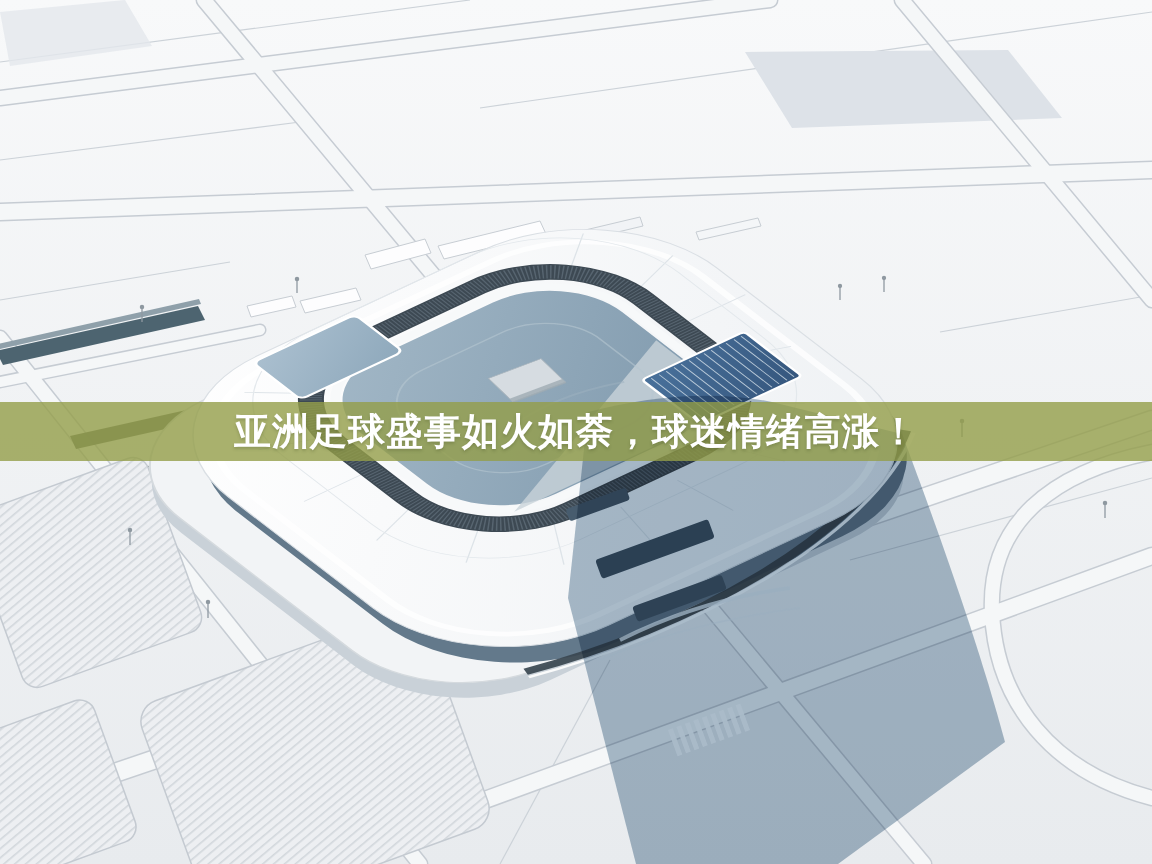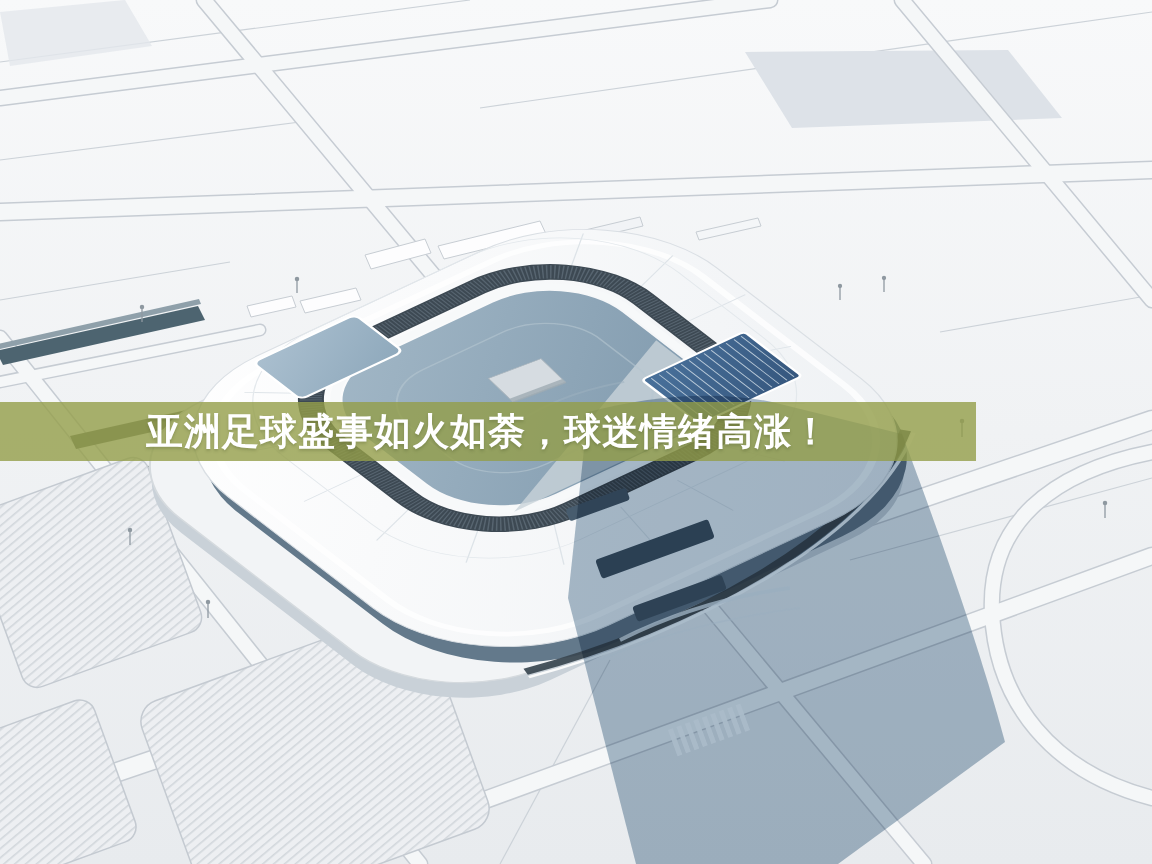--- a/index.html
+++ b/index.html
@@ -1,20 +1,20 @@
 <!DOCTYPE html>
 <html><head>
 <meta charset="utf-8">
 <style>
   html,body{margin:0;padding:0;}
   body{width:1152px;height:864px;overflow:hidden;position:relative;
        background:#eef0f3;font-family:"Liberation Sans","DejaVu Sans",sans-serif;}
   .stage{position:absolute;inset:0;width:1152px;height:864px;}
   svg{display:block;}
-  .banner{position:absolute;left:0;top:402px;width:976px;height:59px;
+  .banner{position:absolute;left:0;top:402px;width:1152px;height:59px;
           background:rgba(147,158,73,0.80);
           display:flex;align-items:center;justify-content:center;}
   .banner span{color:#ffffff;font-weight:900;font-size:37px;line-height:1;
           letter-spacing:1px;white-space:nowrap;
           text-shadow:0 2px 3px rgba(60,70,30,0.25);}
 </style>
 </head>
 <body>
 
 <div class="stage">

